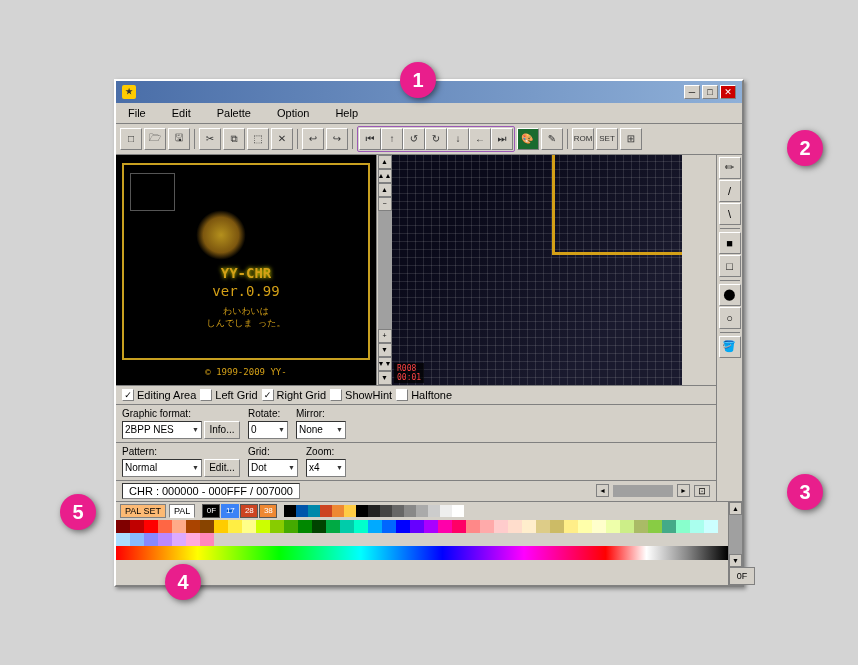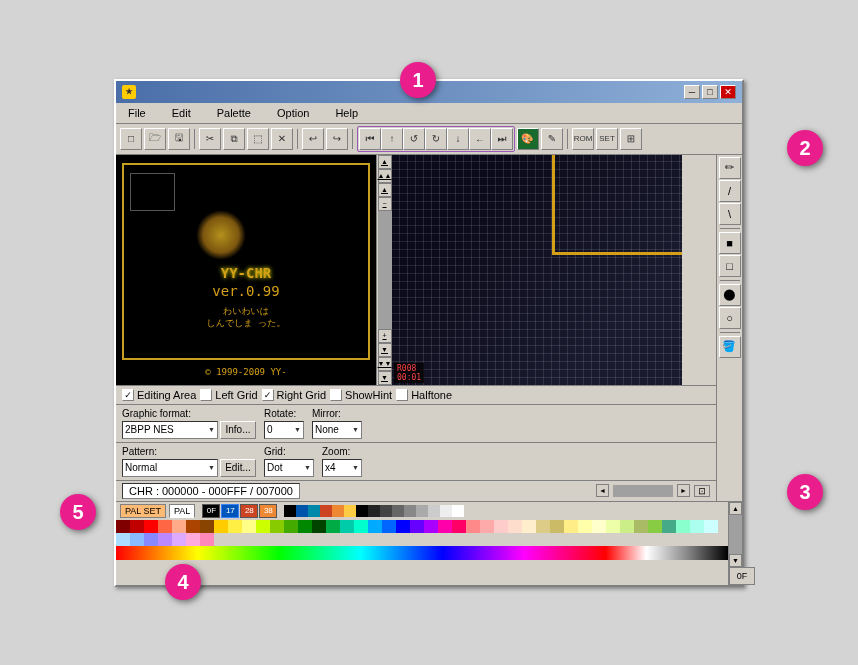--- a/index.html
+++ b/index.html
@@ -310,21 +310,21 @@
       padding: 0 2px;
       cursor: pointer;
       display: flex;
       align-items: center;
       justify-content: space-between;
     }
     .dropdown-arrow {
       font-size: 7px;
       color: #333;
     }
-    .dd-w80 { width: 96px; }
+    .dd-w80 { width: 80px; }
     .dd-w50 { width: 50px; }
     .dd-w40 { width: 40px; }
     .dd-btn {
       width: 36px;
       height: 18px;
       background: #d4d0c8;
       border: 1px solid #808080;
       border-top: 1px solid #fff;
       border-left: 1px solid #fff;
       font-size: 10px;
@@ -477,21 +477,21 @@
       <div class="tb-btn">✎</div>
       <div class="tb-sep"></div>
       <div class="tb-btn" style="font-size:8px;">ROM</div>
       <div class="tb-btn" style="font-size:8px;">SET</div>
       <div class="tb-btn">⊞</div>
     </div>
 
     <div class="main-content">
 
       <div class="left-panel">
-        <div style="display:flex;text-decoration:underline;">
+        <div style="display:flex;">
 
           <div class="pixel-canvas">
             <div class="canvas-image">
 
               <div style="position:absolute;top:0;left:0;width:100%;height:100%;background:#000;"></div>
               <div style="position:absolute;top:8px;left:6px;right:6px;bottom:25px;border:2px solid #c8a020;"></div>
               <div style="position:absolute;top:18px;left:14px;width:45px;height:38px;border:1px solid #ffffff55;"></div>
 
               <div style="position:absolute;top:55px;left:80px;width:50px;height:50px;background:radial-gradient(ellipse, #c8a020 0%, #8a6010 50%, transparent 70%);border-radius:50%;opacity:0.9;"></div>
 
@@ -630,21 +630,21 @@
     </div>
 
     <div class="palette-area">
       <div class="palette-main">
 
         <div style="display:flex;align-items:center;padding:2px 4px;gap:3px;background:#d4d0c8;">
           <div class="pal-tab" style="font-size:9px;padding:1px 4px;">PAL SET</div>
           <div class="pal-tab active" style="font-size:9px;padding:1px 4px;">PAL</div>
           <div style="display:flex;gap:1px;margin-left:4px;">
             <div style="width:18px;height:14px;background:#000;color:#fff;font-size:8px;display:flex;align-items:center;justify-content:center;border:1px solid #555;">0F</div>
-            <div style="width:18px;height:14px;background:#0055bb;color:#fff;font-size:8px;display:flex;align-items:center;justify-content:center;border:1px solid #3b82f6;">17</div>
+            <div style="width:18px;height:14px;background:#0055bb;color:#fff;font-size:8px;display:flex;align-items:center;justify-content:center;border:6px solid #3b82f6;">17</div>
             <div style="width:18px;height:14px;background:#cc4422;color:#fff;font-size:8px;display:flex;align-items:center;justify-content:center;border:1px solid #555;">28</div>
             <div style="width:18px;height:14px;background:#ee8833;color:#fff;font-size:8px;display:flex;align-items:center;justify-content:center;border:1px solid #555;">38</div>
           </div>
 
           <div style="display:flex;margin-left:4px;">
             <div class="color-swatch" style="background:#000;"></div>
             <div class="color-swatch" style="background:#0055aa;"></div>
             <div class="color-swatch" style="background:#0088aa;"></div>
             <div class="color-swatch" style="background:#cc4422;"></div>
             <div class="color-swatch" style="background:#ee8833;"></div>

